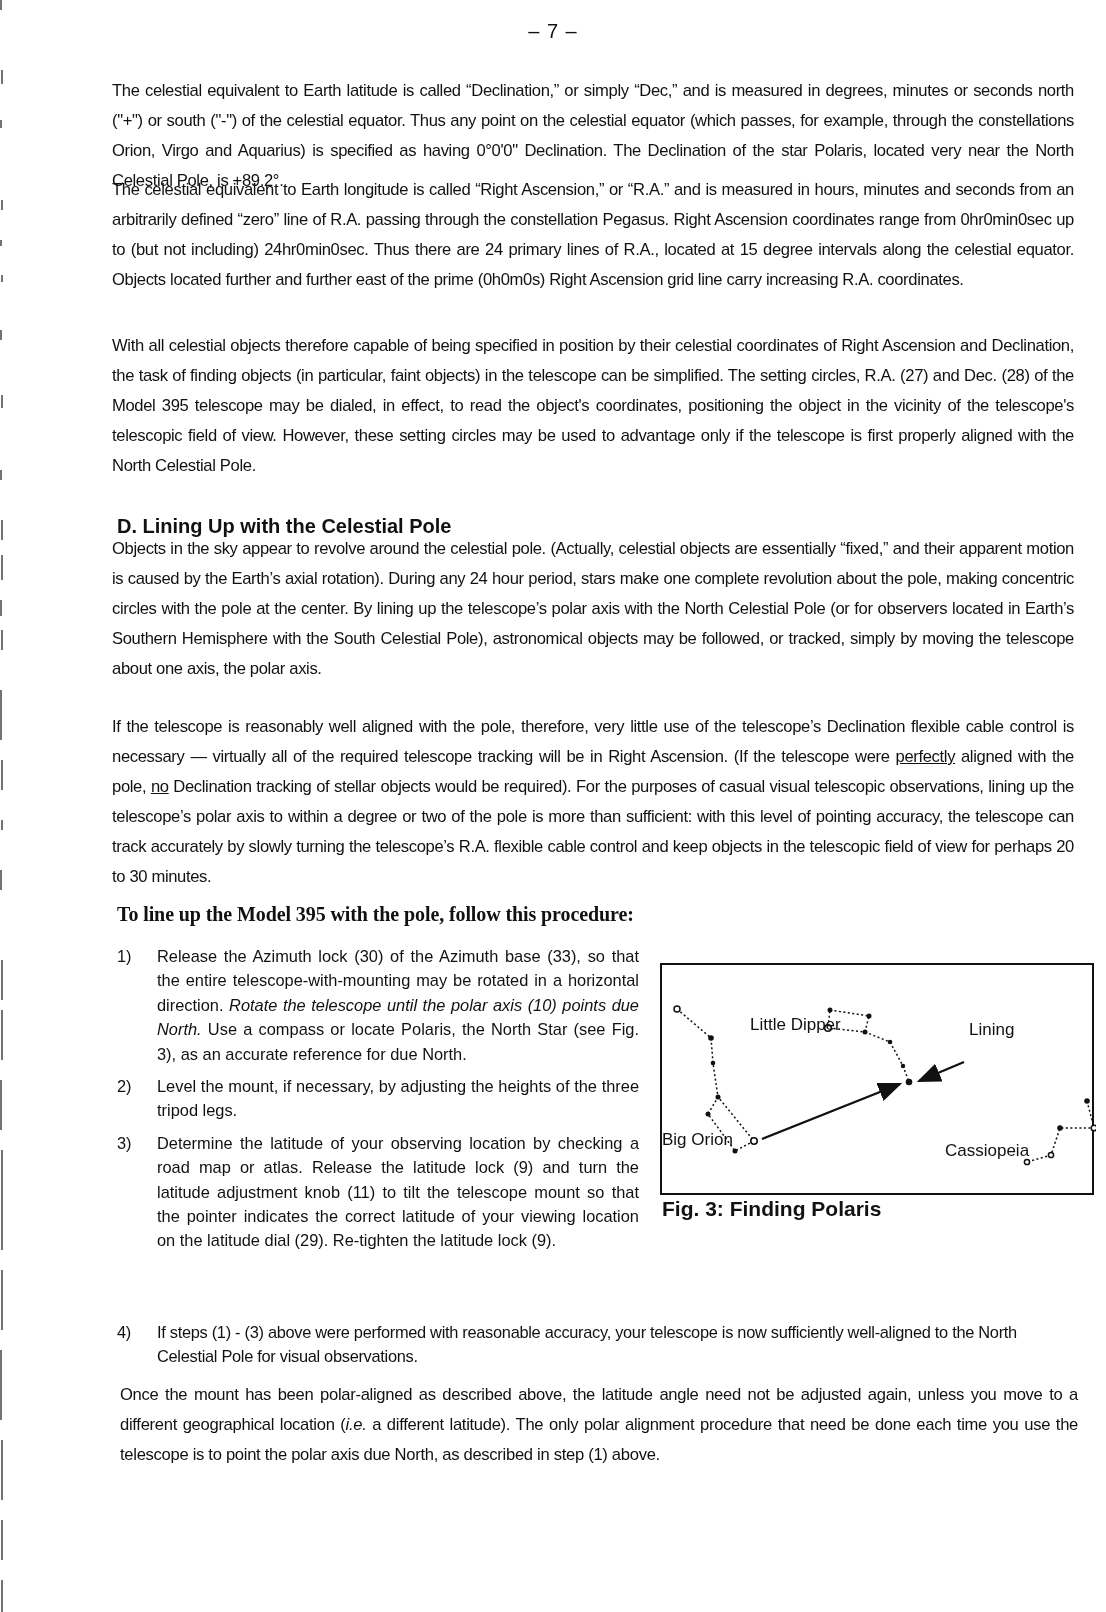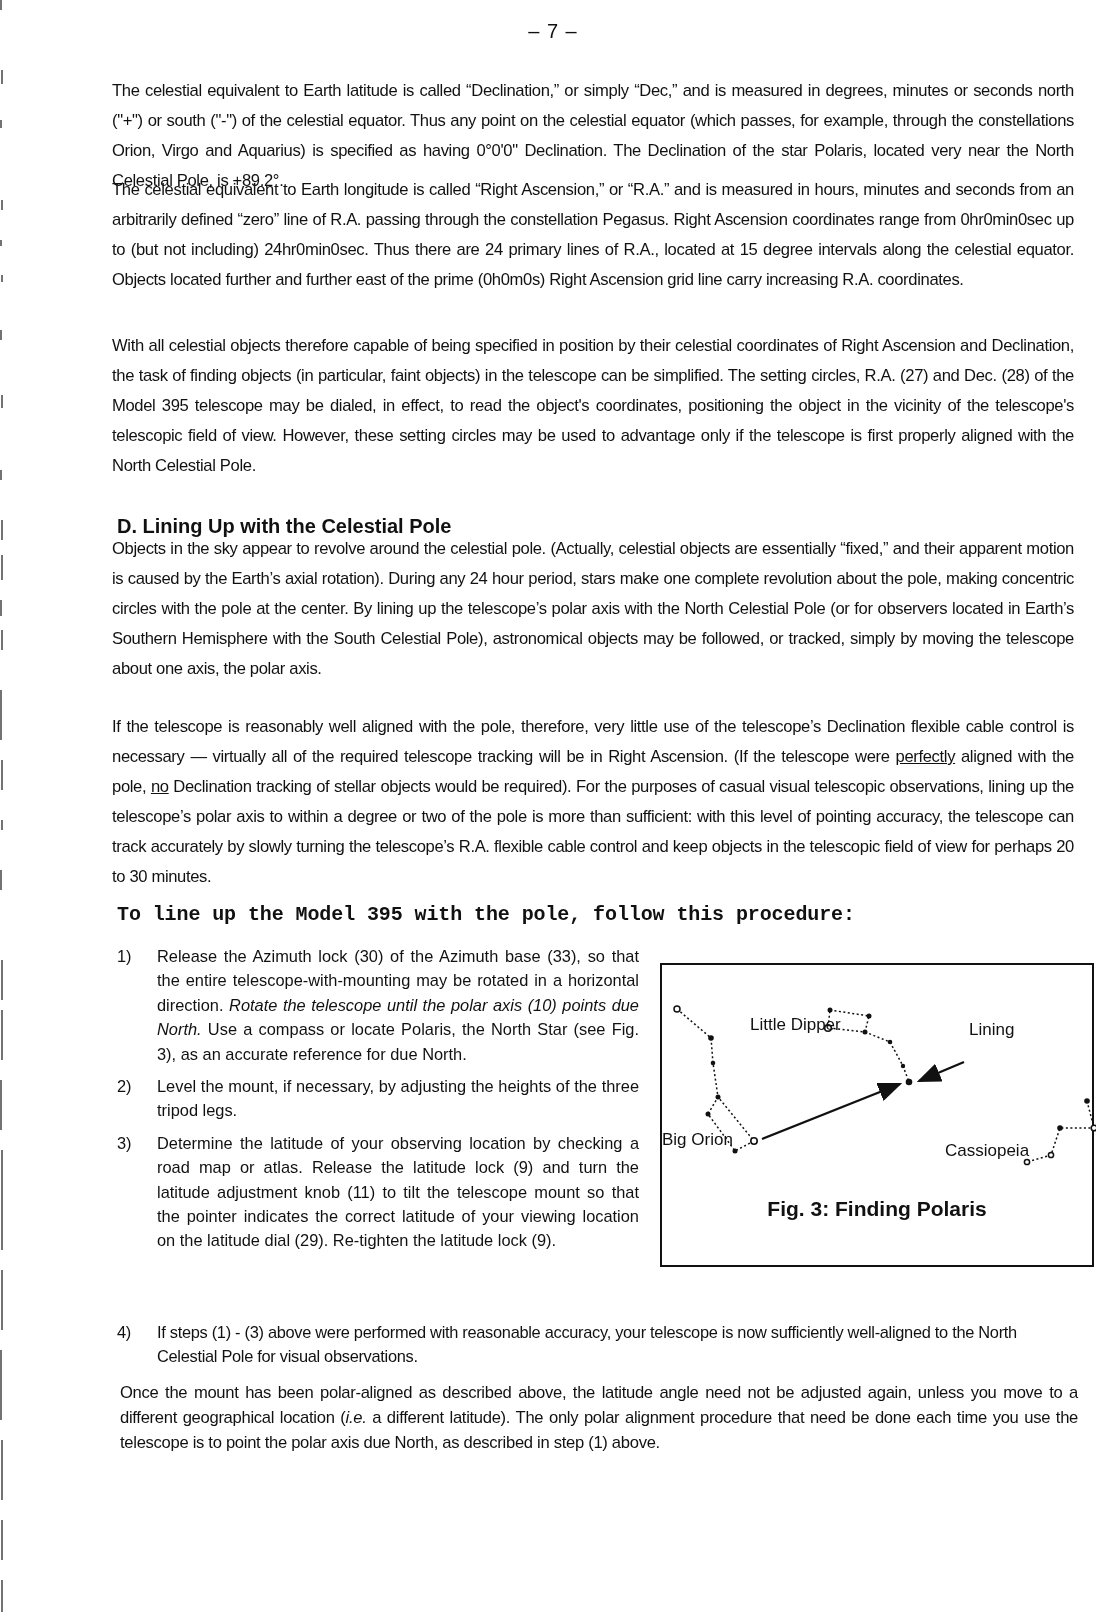--- a/index.html
+++ b/index.html
@@ -6,38 +6,38 @@
   body { width:1106px; height:1612px; position:relative; overflow:hidden; color:#111; }
   .page { position:absolute; left:0; top:0; width:1106px; height:1612px; }
   .margin-marks { position:absolute; left:0; top:0; width:14px; height:1612px; }
   .pagenum { position:absolute; left:0; width:1106px; top:20px; text-align:center;
     font-family:"Liberation Sans", sans-serif; font-size:20px; letter-spacing:1px; }
   .para { position:absolute; left:112px; width:962px; font-family:"Liberation Sans", sans-serif;
     font-size:16.6px; line-height:30px; text-align:justify; letter-spacing:-0.35px; }
   .para p { margin:0; }
   h2.section { position:absolute; left:112px; margin:5px; font-family:"Liberation Sans", sans-serif;
     font-size:20px; font-weight:bold; }
-  h3.proc { position:absolute; left:117px; margin:0; font-family:Liberation Mono, monospace;
+  h3.proc { position:absolute; left:117px; margin:0; font-family:Liberation Serif, serif;
     font-size:20px; font-weight:bold; letter-spacing:-0.1px; }
   .steps { position:absolute; left:117px; width:522px; font-family:"Liberation Sans", sans-serif;
     font-size:16.4px; line-height:24.4px; }
   .step { position:relative; padding-left:40px; text-align:justify; margin-bottom:8px; }
   .step .num { position:absolute; left:0; top:0; }
   .step4 { position:absolute; left:117px; width:962px; font-family:"Liberation Sans", sans-serif;
     font-size:16.4px; line-height:24.4px; letter-spacing:-0.3px; }
   .step4 .num { position:absolute; left:0; top:0; }
   .step4 .txt { padding-left:40px; display:block; }
   .final { position:absolute; left:120px; width:958px; font-family:"Liberation Sans", sans-serif;
-    font-size:16.6px; line-height:25px; text-align:justify; letter-spacing:-0.3px; }
+    font-size:16.6px; line-height:30px; text-align:justify; letter-spacing:-0.3px; }
   .u { text-decoration:underline; }
-  .figure { position:absolute; left:660px; top:963px; width:434px; height:304px;
+  .figure { position:absolute; left:660px; top:963px; width:434px; height:232px;
     border:2px solid #111; border-top-width:2px; box-sizing:border-box; }
   .figure svg { position:absolute; left:0; top:0; }
   .fig-label { position:absolute; font-family:"Liberation Sans", sans-serif; font-size:17px; white-space:nowrap; }
-  .fig-caption { position:absolute; left:0; width:430px; top:232px; text-align:center;
+  .fig-caption { position:absolute; left:0; width:430px; top:232px; text-align:left;
     font-family:"Liberation Sans", sans-serif; font-size:21px; font-weight:bold; }
 </style>
 </head>
 <body>
 
 <div class="page">
 
   <svg class="margin-marks" width="14" height="1612">
     <g stroke="#444" stroke-width="1.5">
       <line x1="1" y1="0" x2="1" y2="10"></line>

